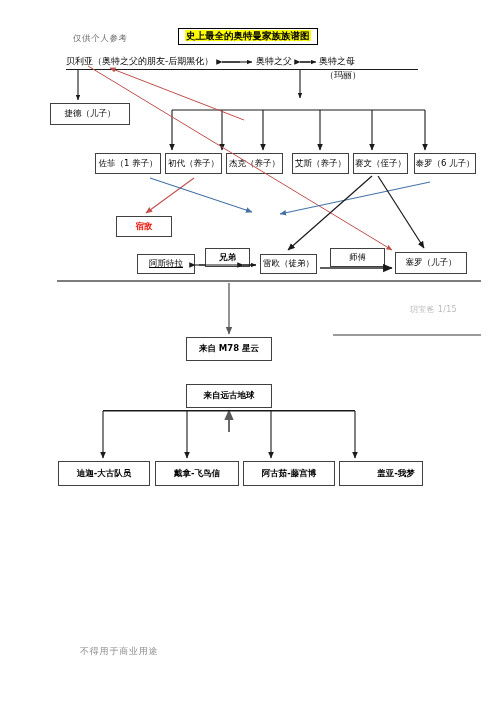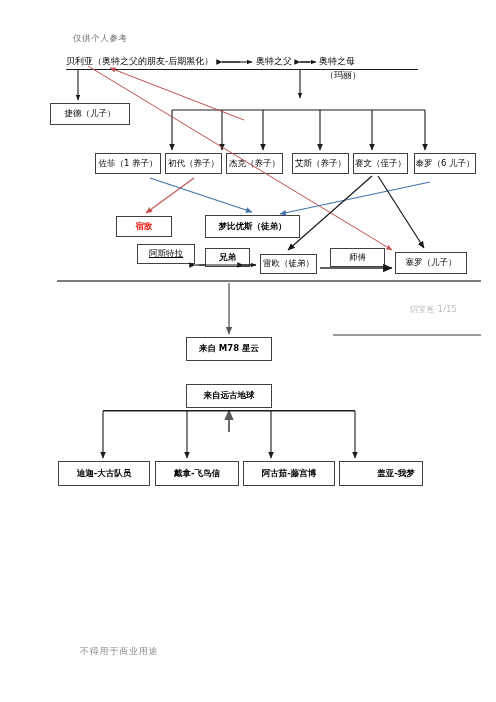--- a/index.html
+++ b/index.html
@@ -102,20 +102,23 @@
     pointer-events: none;
   }
 </style>
 </head>
 <body>
 
 <div id="page">
 
   <div class="abs plain-note" style="left:73px; top:33px;">仅供个人参考</div>
 
+  <div class="abs title-box" style="left:178px; top:28px;">
+    <span class="title-hl">史上最全的奥特曼家族族谱图</span>
+  </div>
 
   <div class="abs free-label" style="left:66px; top:56px;">贝利亚（奥特之父的朋友-后期黑化）</div>
 
   <div class="abs free-label" style="left:256px; top:56px;">奥特之父</div>
 
   <div class="abs free-label" style="left:319px; top:56px;">奥特之母</div>
 
   <div class="abs free-label" style="left:325px; top:70px;">（玛丽）</div>
 
   <div class="ln hline" style="left:66px; top:69px; width:352px;"></div>
@@ -124,23 +127,22 @@
 
   <div class="node abs" style="left:95px; top:153px; width:66px; height:21px;">佐菲（1 养子）</div>
   <div class="node abs" style="left:165px; top:153px; width:57px; height:21px;">初代（养子）</div>
   <div class="node abs" style="left:226px; top:153px; width:57px; height:21px;">杰克（养子）</div>
   <div class="node abs" style="left:292px; top:153px; width:57px; height:21px;">艾斯（养子）</div>
   <div class="node abs" style="left:353px; top:153px; width:55px; height:21px;">赛文（侄子）</div>
   <div class="node abs" style="left:414px; top:153px; width:62px; height:21px;">泰罗（6 儿子）</div>
 
   <div class="node abs red" style="left:116px; top:216px; width:56px; height:21px;">宿敌</div>
 
-  <div class="node abs bold" style="left:205px; top:215px; width:95px; height:23px;">梦比优斯（徒弟）</div>
-
-  <div class="node abs" style="left:137px; top:244px; width:58px; height:20px;text-decoration:underline;">阿斯特拉</div>
+
+  <div class="node abs" style="left:137px; top:254px; width:58px; height:20px;text-decoration:underline;">阿斯特拉</div>
 
   <div class="node abs bold" style="left:205px; top:248px; width:45px; height:19px;">兄弟</div>
 
   <div class="node abs" style="left:260px; top:254px; width:57px; height:20px;">雷欧（徒弟）</div>
 
   <div class="node abs" style="left:330px; top:248px; width:55px; height:19px;">师傅</div>
 
   <div class="node abs" style="left:395px; top:252px; width:72px; height:22px;font-family:Liberation Serif, serif;">塞罗（儿子）</div>
 
   <div class="node abs bold thick" style="left:186px; top:337px; width:86px; height:24px;">来自 M78 星云</div>

